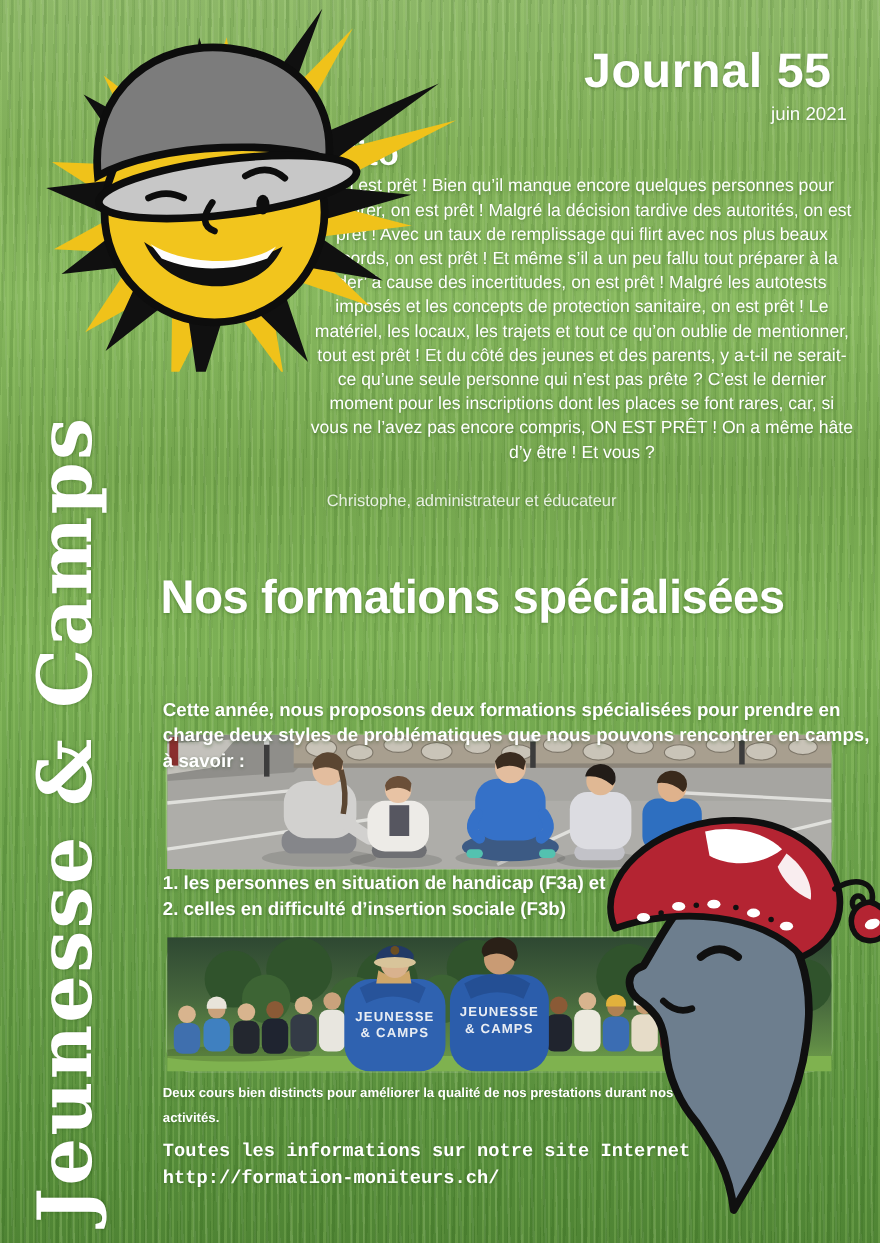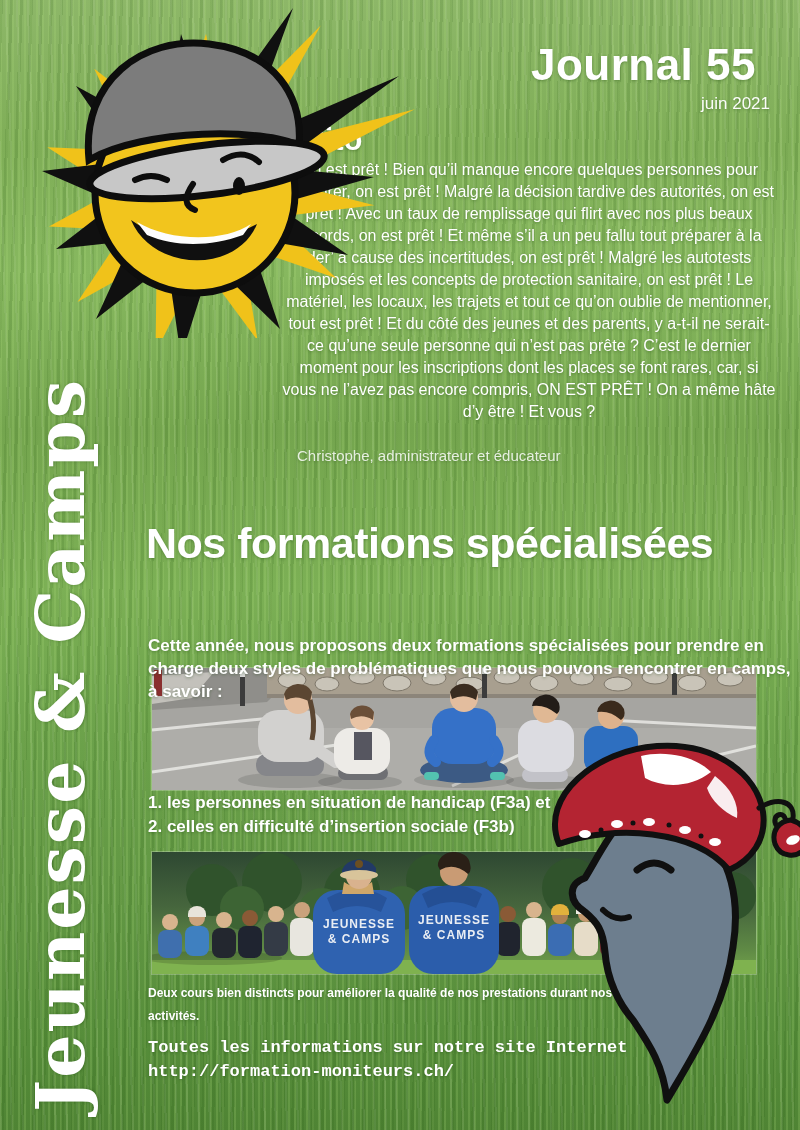--- a/index.html
+++ b/index.html
@@ -35,21 +35,21 @@
   .photo-1{top:668px;}
   .photo-2{top:852px;}
   .photo svg{display:block;width:100%;height:100%;}
   .list-block{position:absolute;top:791px;left:148px;font-size:17px;line-height:24px;font-weight:600;}
   .section-outro{position:absolute;top:982px;left:148px;width:490px;font-size:12px;line-height:23px;font-weight:600;}
   .info-block{position:absolute;top:1036px;left:148px;font-size:17px;line-height:24px;font-weight:600;font-family:Liberation Mono, monospace;}
   .info-url{cursor:pointer;}
   
   .sun-mascot{position:absolute;left:-15px;top:-12px;width:450px;height:350px;}
   .moon-mascot{position:absolute;left:545px;top:712px;width:270px;height:400px;}
-  .z-photos{z-index:2;} .z-text{z-index:3;} .z-mascot{z-index:4;}
+  .z-photos{z-index:2;border-radius:22px;} .z-text{z-index:3;} .z-mascot{z-index:4;}
 </style>
 </head>
 <body>
 
 <div class="page">
 
   <div class="journal-title white-text z-text">Journal 55</div>
   <div class="journal-date white-text z-text">juin 2021</div>
 
   <div class="vertical-title white-text z-text">Jeunesse &amp; Camps</div>

